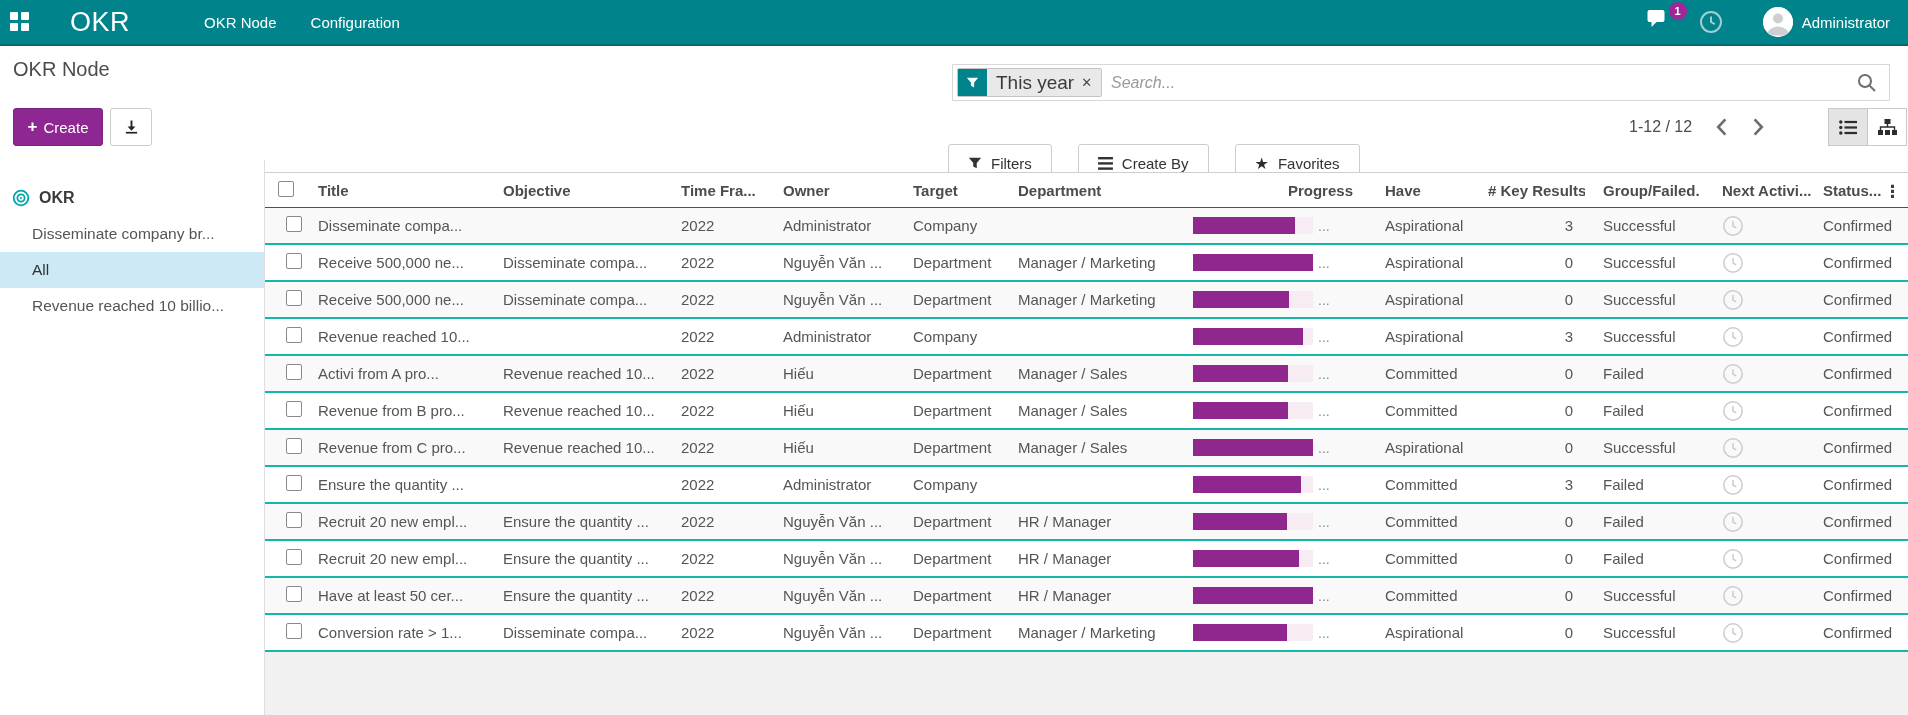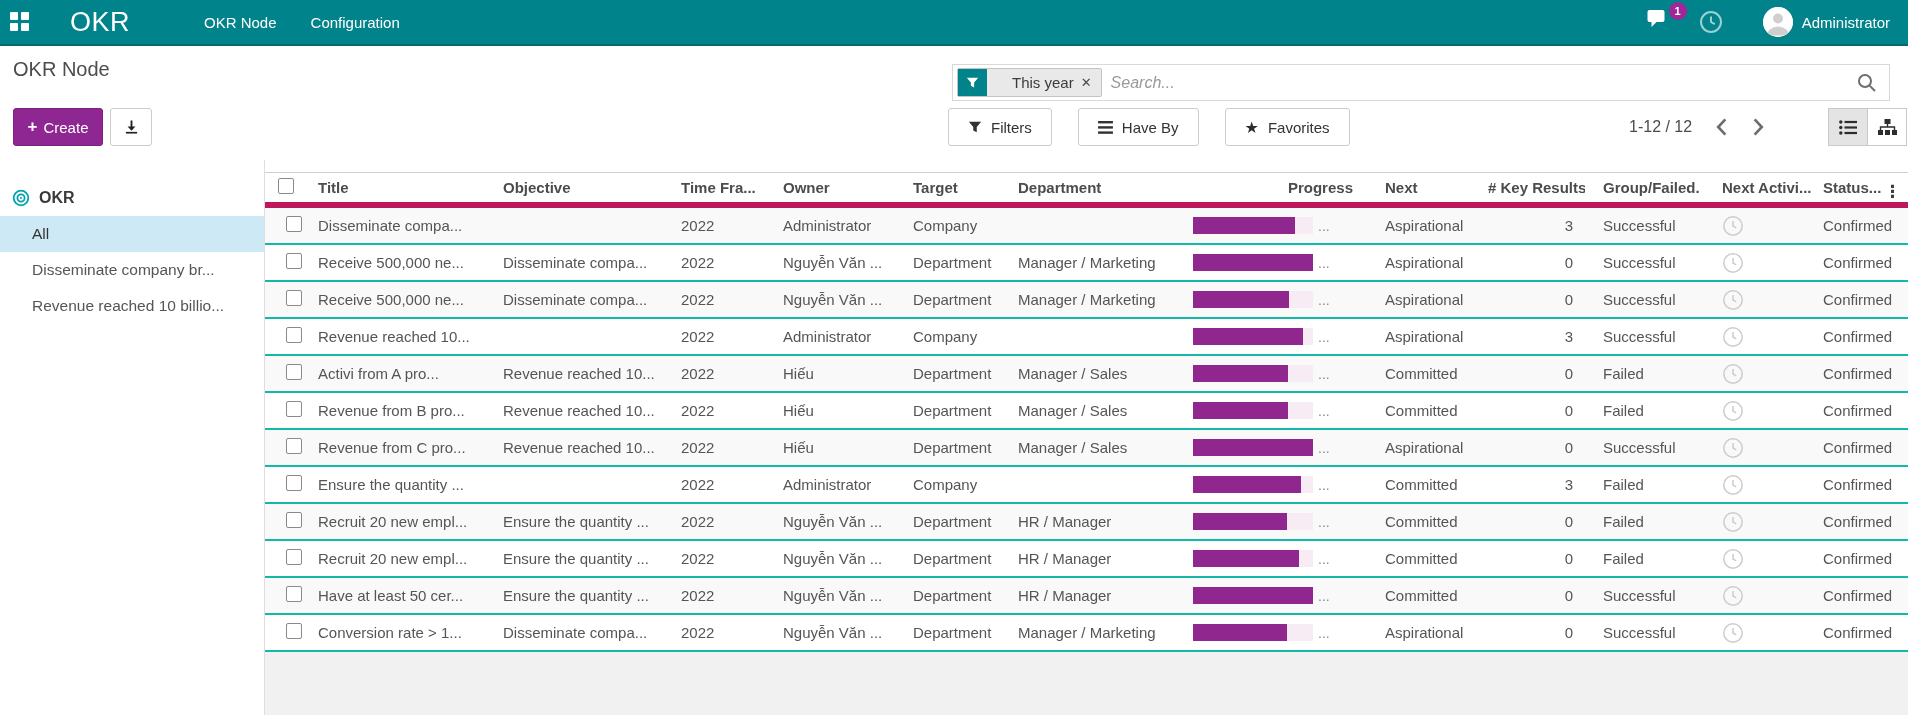--- a/index.html
+++ b/index.html
@@ -27,37 +27,37 @@
   .nav-user { margin-right:18px; font-size:15px; cursor:pointer; }
 
   
   .control-panel { position:relative; height:114px; background:#fff; }
   .breadcrumb { position:absolute; left:13px; top:12px; font-size:20px; color:#4c4c4c; }
   .searchbox { position:absolute; left:952px; top:18px; width:938px; height:37px;
     border:1px solid #d8d8d8; background:#fff; display:flex; align-items:center; }
   .facet { margin-left:4px; display:flex; align-items:stretch; height:29px;
     border:1px solid #c4c4c4; background:#e9e9e9; border-radius:2px; }
   .facet-ico { width:29px; background:#00838a; display:flex; align-items:center; justify-content:center; }
-  .facet-label { display:flex; align-items:center; padding:0 7px 0 25px; font-size:15px; color:#3c3c3c; }
+  .facet-label { display:flex; align-items:center; padding:0 7px 0 9px; font-size:19px; color:#3c3c3c; }
   .facet-x { display:flex; align-items:center; padding-right:9px; font-size:13px;
     font-weight:bold; color:#4a4a4a; cursor:pointer; }
   .search-ph { margin-left:9px; font-size:16px; color:#9a9a9a; flex:1; border:none; outline:none;
     background:transparent; font-family:inherit;font-style:italic; }
   .search-ph::placeholder { color:#9a9a9a; }
   .search-mag { margin-right:13px; display:flex; cursor:pointer; }
 
   .btn { height:38px; border:1px solid #cccccc; background:#fff; border-radius:3px;
     font-size:15px; color:#333; display:flex; align-items:center; cursor:pointer;
     font-family:inherit; }
   .btn-create { position:absolute; left:13px; top:62px; width:90px; justify-content:center;
     background:#8f2792; border-color:#7d2180; color:#fff; gap:6px; font-size:15px; }
   .btn-create .plus { font-size:17px; font-weight:bold; }
   .btn-export { position:absolute; left:110px; top:62px; width:42px; justify-content:center; }
   .search-btns { position:absolute; left:948px; top:62px; display:flex; gap:26px; }
-  .search-btns .btn { padding:0 19px; gap:9px; }
+  .search-btns .btn { padding:0 19px; gap:9px;margin-top:36px; }
   .pager { position:absolute; left:1629px; top:62px; height:38px; display:flex; align-items:center; }
   .pager-text { font-size:16px; color:#4c4c4c; }
   .pg-prev { margin-left:24px; } .pg-next { margin-left:26px; }
   .pg-btn { display:flex; cursor:pointer; }
   .switcher { position:absolute; left:1828px; top:62px; display:flex; }
   .sw-btn { width:40px; height:38px; border:1px solid #c9c9c9; background:#fff;
     display:flex; align-items:center; justify-content:center; cursor:pointer; }
   .sw-btn + .sw-btn { margin-left:-1px; }
   .sw-btn.active { background:#e4e4e4; }
 
@@ -69,21 +69,21 @@
   .sb-item { height:36px; display:flex; align-items:center; padding-left:32px;
     font-size:15.5px; color:#555; cursor:pointer; white-space:nowrap; overflow:hidden; }
   .sb-item.selected { background:#cde9f6; color:#333; }
 
   .content { flex:1; display:flex; flex-direction:column; background:#fff; min-width:0; }
   .table-gap { height:12px; }
   .lrow { display:grid;
     grid-template-columns:45px 185px 178px 102px 130px 105px 175px 180px 115px 105px 115px 115px 93px;
     align-items:center; }
   .lhead { position:relative; height:36px; background:#fff; border-top:1px solid #cfcfcf;
-    border-bottom:6px solid #be185d; font-weight:bold; color:#4c4c4c; font-size:15px; }
+    border-bottom:1px solid #be185d; font-weight:bold; color:#4c4c4c; font-size:15px; }
   .hc { padding-left:8px; white-space:nowrap; overflow:hidden; cursor:pointer; }
   .trow { height:37px; border-bottom:2px solid #14b8a6; background:#fff; cursor:pointer; }
   .trow.odd { background:#f9f9f9; }
   .td { font-size:15px; color:#555; padding-left:8px; white-space:nowrap; overflow:hidden; }
   .a-right { text-align:right; padding-right:12px; }
   .a-type { padding-left:20px; }
   .a-pf { padding-left:18px; }
   .a-na { padding-left:22px; }
   .cell-prog { display:flex; align-items:center; padding-left:8px; }
   .pbar { width:120px; height:17px; background:#f7ebf4; display:inline-block; overflow:hidden; }
@@ -175,21 +175,21 @@
           <path d="M1 2h14l-5 6v6l-4-2V8z"></path>
           </svg>
         <span>Filters</span>
       </button>
       <button class="btn">
         <svg width="15" height="13" viewBox="0 0 16 14" fill="#333">
           <rect x="0" y="0" width="16" height="2.6"></rect>
             <rect x="0" y="5.6" width="16" height="2.6"></rect>
             <rect x="0" y="11.2" width="16" height="2.6"></rect>
           </svg>
-        <span>Have By</span>
+        <span>Create By</span>
       </button>
       <button class="btn">
         <span style="font-size:16px;color:#2d2d2d">★</span>
         <span>Favorites</span>
       </button>
     </div>
 
     <div class="pager">
       <span class="pager-text">1-12 / 12</span>
       <span class="pg-btn pg-prev">
@@ -231,44 +231,44 @@
     <div class="sidebar">
       <div class="sb-root">
         <svg width="18" height="18" viewBox="0 0 18 18" fill="none" stroke="#00a4ad">
           <circle cx="9" cy="9" r="7.3" stroke-width="1.8"></circle>
           <circle cx="9" cy="9" r="3.6" stroke-width="1.8"></circle>
           <circle cx="9" cy="9" r="1" fill="#00a4ad" stroke="none"></circle>
         </svg>
         <span>OKR</span>
       </div>
       <div>
+          <div class="sb-item">
+    <span>Disseminate company br...</span>
+  </div>
           <div class="sb-item selected">
     <span>All</span>
-  </div>
-          <div class="sb-item">
-    <span>Disseminate company br...</span>
   </div>
           <div class="sb-item">
     <span>Revenue reached 10 billio...</span>
   </div>
         </div>
     </div>
 
     <div class="content">
       <div class="table-gap"></div>
       <div class="lrow lhead">
         <div><span class="cb"></span></div>
         <div class="hc">Title</div>
         <div class="hc">Objective</div>
         <div class="hc">Time Fra...</div>
         <div class="hc">Owner</div>
         <div class="hc">Target</div>
         <div class="hc">Department</div>
         <div class="hc a-right">Progress</div>
-        <div class="hc a-type">Next</div>
+        <div class="hc a-type">Have</div>
         <div class="hc a-right"># Key Results</div>
         <div class="hc a-pf">Group/Failed...</div>
         <div class="hc a-na">Next Activi...</div>
         <div class="hc">Status...</div>
         <span class="kebab">⋮</span>
       </div>
       <div>
           <div class="lrow trow odd">
     <div class="td"><span class="cb"></span></div>
     <div class="td">Disseminate compa...</div>

